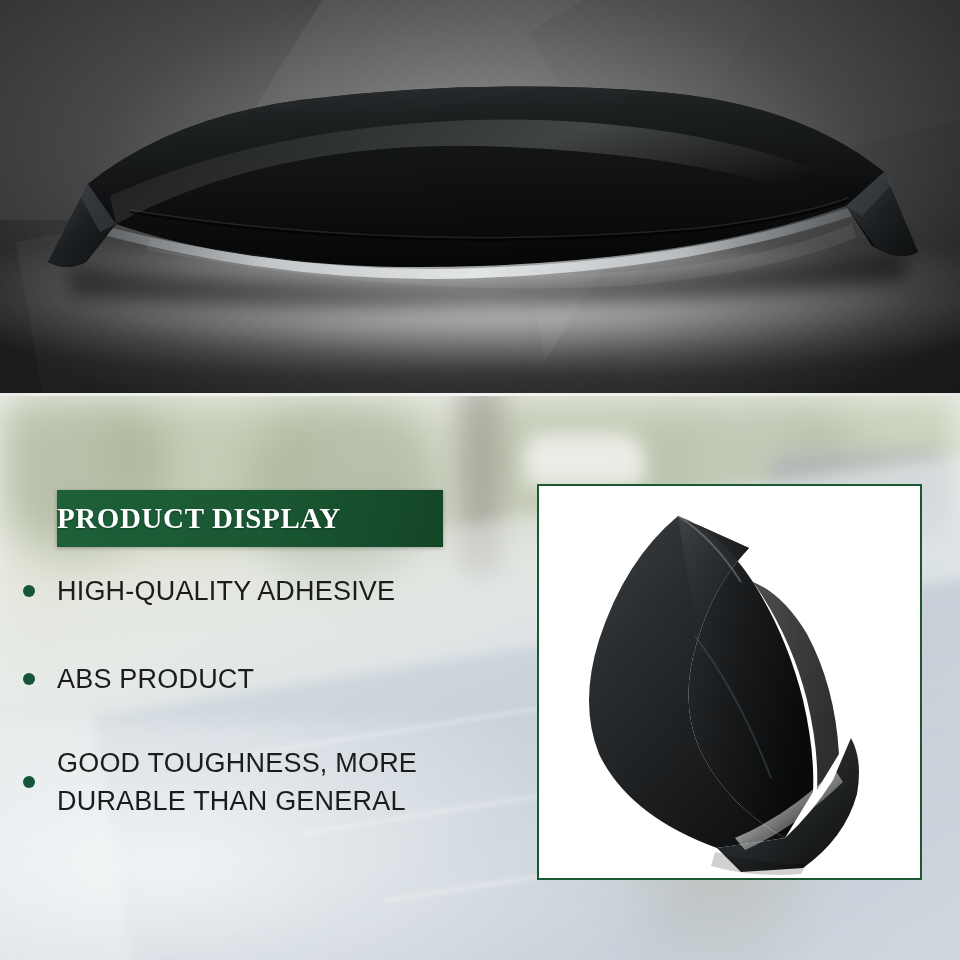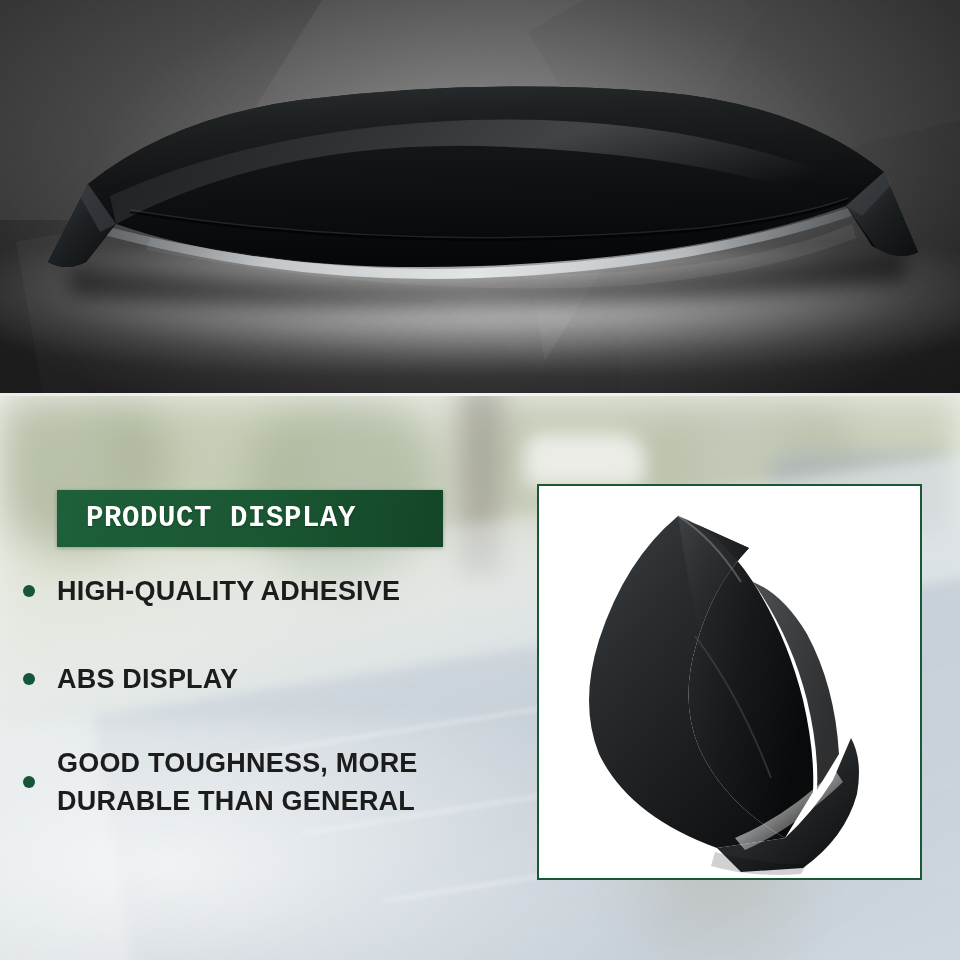--- a/index.html
+++ b/index.html
@@ -218,26 +218,25 @@
   .banner {
     position: absolute;
     left: 57px; top: 94px;
     width: 386px; height: 57px;
     background: linear-gradient(100deg, #1d6039 0%, #1a5733 55%, #134526 100%);
     box-shadow: 0 1px 4px rgba(0,0,0,.28);
     display: flex;
     align-items: center;
   }
   .banner-title {
-    margin-left: 29px;
     color: #ffffff;
     font-size: 29px;
     font-weight: bold;
     letter-spacing: .6px;
-    font-family: Liberation Mono, monospace;
+    font-family: Liberation Serif, serif;
     text-shadow: 0 1px 2px rgba(0,0,0,.35);
     white-space: nowrap;
   }
 
   
   .features {
     position: absolute;
     left: 0; top: 172px;
     width: 520px;
   }
@@ -255,21 +254,21 @@
     width: 12px; height: 12px;
     border-radius: 50%;
     background: #15563a;
   }
   .feature-text {
     margin-left: 57px;
     max-width: 452px;
     color: #1c1c1c;
     font-size: 27px;
     line-height: 38px;
-    font-weight: bold;
+    font-weight: normal;
     letter-spacing: .2px;
     font-family: "Liberation Sans", sans-serif;
   }
 
   
   .inset {
     position: absolute;
     left: 537px; top: 88px;
     width: 385px; height: 396px;
     background: #ffffff;
@@ -402,21 +401,21 @@
       <span class="banner-title">PRODUCT DISPLAY</span>
     </div>
 
     <div class="features">
       <div class="feature">
         <span class="bullet"></span>
         <span class="feature-text">HIGH-QUALITY ADHESIVE</span>
       </div>
       <div class="feature">
         <span class="bullet"></span>
-        <span class="feature-text">ABS DISPLAY</span>
+        <span class="feature-text">ABS PRODUCT</span>
       </div>
       <div class="feature">
         <span class="bullet"></span>
         <span class="feature-text">GOOD TOUGHNESS, MORE DURABLE THAN GENERAL</span>
       </div>
     </div>
 
     <div class="inset">
       <svg class="inset-svg" width="381" height="392" viewBox="0 0 381 392">
         <defs>

